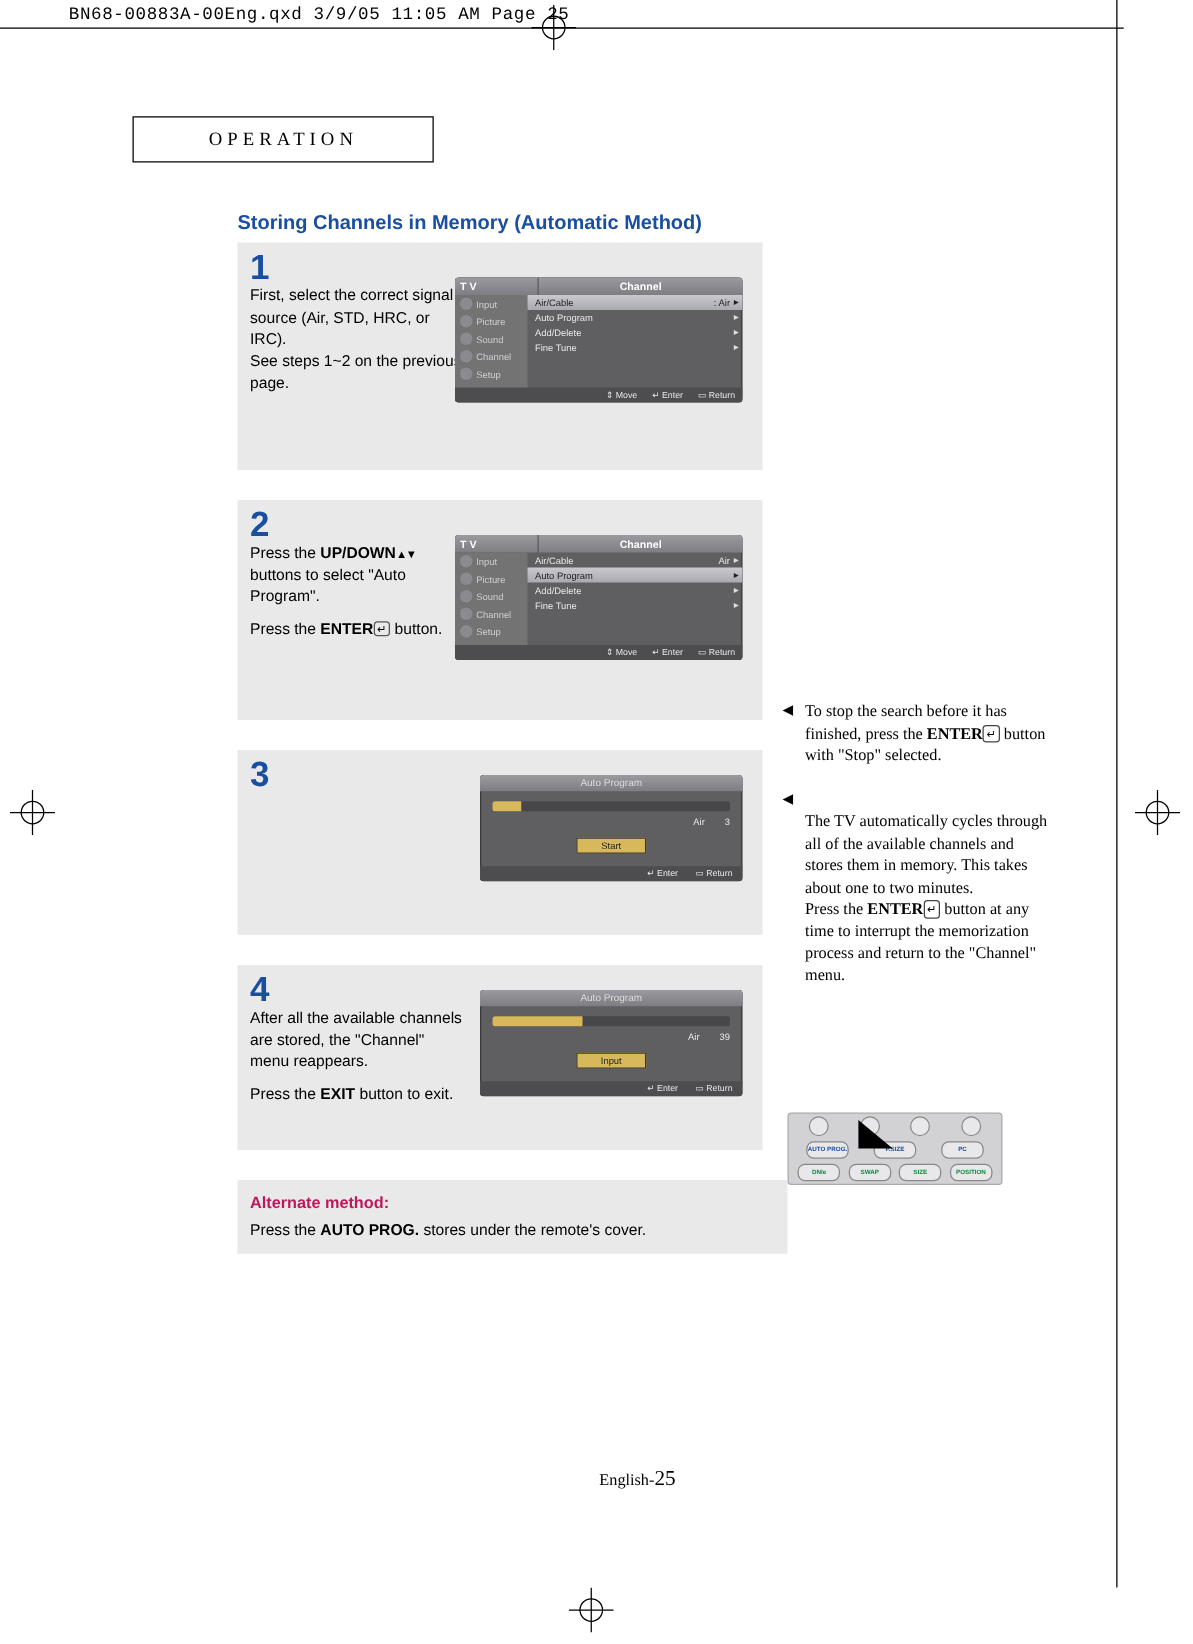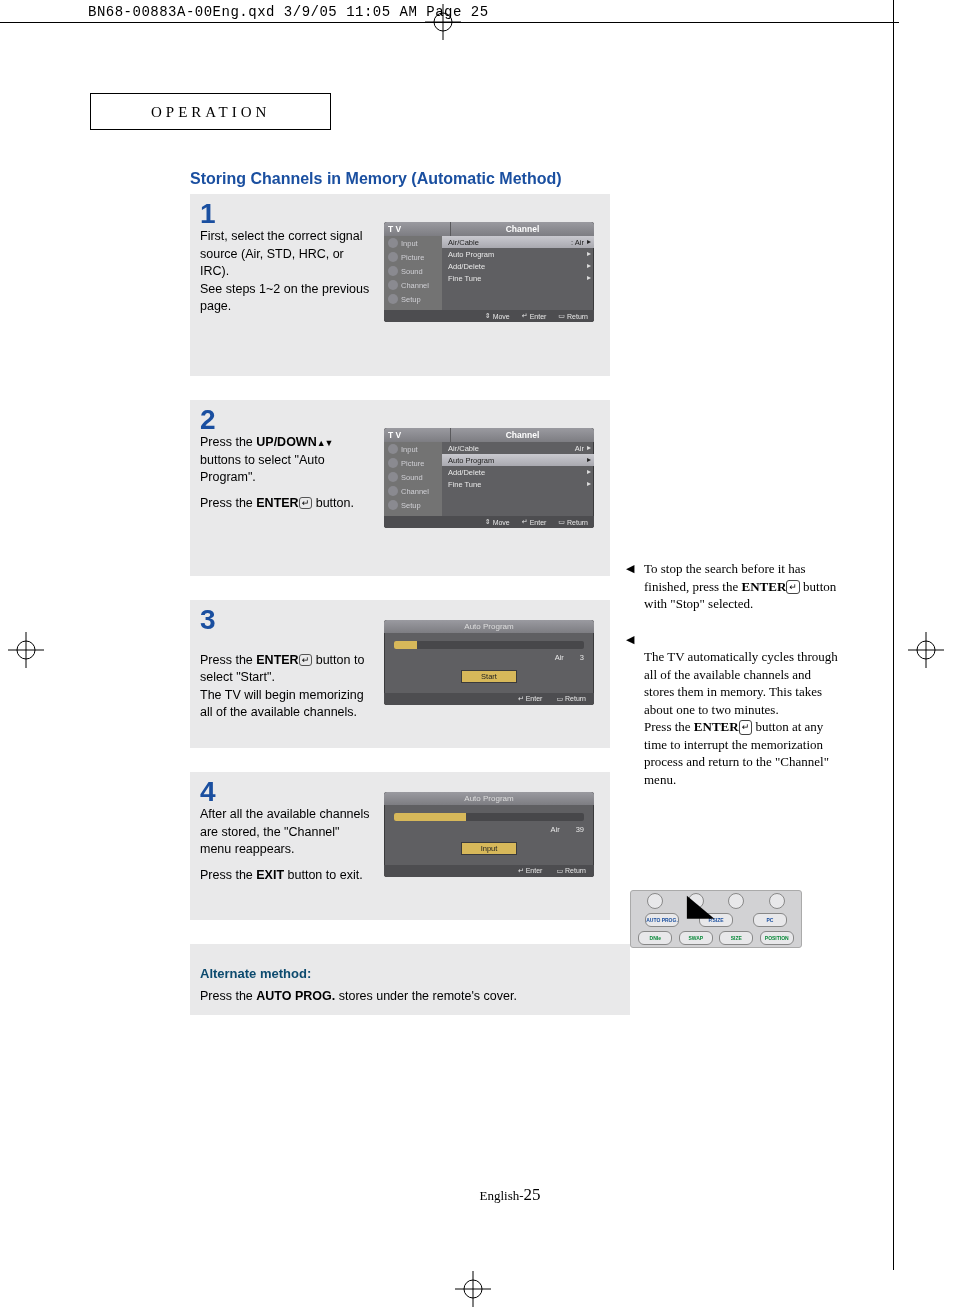--- a/index.html
+++ b/index.html
@@ -9,21 +9,20 @@
     font-family: Arial, Helvetica, sans-serif;
     color: #000;
     width: 954px;
   }
   .pageheader {
     font-family: "Courier New", monospace;
     font-size: 14px;
     padding: 4px 10px 2px 55px;
     letter-spacing: 0.5px;
     position: relative;
-    margin-left: 33px;
   }
   .top-rule {
     border-bottom: 1px solid #000;
     margin: 0 55px 0 0;
   }
   .right-rule {
     position: absolute;
     top: 0;
     right: 60px;
     width: 1px;
@@ -50,21 +49,21 @@
     bottom: 4px;
   }
   .page {
     position: relative;
     padding: 70px 70px 40px 90px;
   }
   .section-tab {
     border: 1px solid #000;
     display: inline-block;
     padding: 10px 60px 8px 60px;
-    margin-left: 0;
+    margin-left: 16px;
     margin-bottom: 40px;
     font-size: 15px;
     letter-spacing: 4px;
     font-family: Georgia, 'Times New Roman', serif;
     font-variant: small-caps;
   }
   .section-tab-wrap { margin-left: 0; }
   .content {
     margin-left: 100px;
     width: 640px;
@@ -94,21 +93,21 @@
     font-size: 12.5px;
     line-height: 1.4;
     padding: 0 10px 6px 10px;
     width: 170px;
   }
   .step-text b { font-weight: bold; }
   .osd {
     position: absolute;
     right: 16px;
     top: 28px;
-    width: 210px;
+    width: 230px;
     background: #5f5f62;
     border-radius: 3px;
     font-size: 8px;
     color: #ddd;
     overflow: hidden;
     box-shadow: inset 0 0 0 1px #3a3a3c;
   }
   .osd-hdr {
     display: flex;
     background: linear-gradient(#9a9aa0,#7d7d82);
@@ -266,25 +265,24 @@
     font-family: Arial, sans-serif;
   }
 
   .alt-box {
     background: #e9e9ea;
     width: 420px;
     padding: 10px 10px 12px 10px;
     font-size: 12.5px;
   }
   .alt-box-h {
-    color: #0c4a6e;
+    color: #be185d;
     font-weight: bold;
     margin-bottom: 8px;
     font-size: 13px;
-    margin-top: 12px;
   }
 
   .remote-img {
     position: absolute;
     left: 440px;
     top: 720px;
     width: 170px;
     height: 56px;
     background: #d2d2d4;
     border: 1px solid #aaa;
@@ -519,24 +517,20 @@
           <span>
               <span>▭</span> 
               <span>Return</span>
             </span>
         </div>
       </div>
     </div>
 
     <div class="step-box" style="height:140px">
       <div class="step-num">3</div>
-      <div class="step-text" style="white-space:pre-line">
-        <span>Press the </span><b>ENTER</b><span class="enter-sym">↵</span><span> button to select "Start".
-The TV will begin memorizing all of the available channels.</span>
-      </div>
       <div class="osd-prog">
         <div class="osd-prog-hdr">Auto Program</div>
         <div class="osd-prog-body">
           <div class="bar-outer">
               <div class="bar-inner" style="width:12%"></div>
             </div>
           <div class="prog-line">
               <span>Air</span>
               <span>3</span>
             </div>

